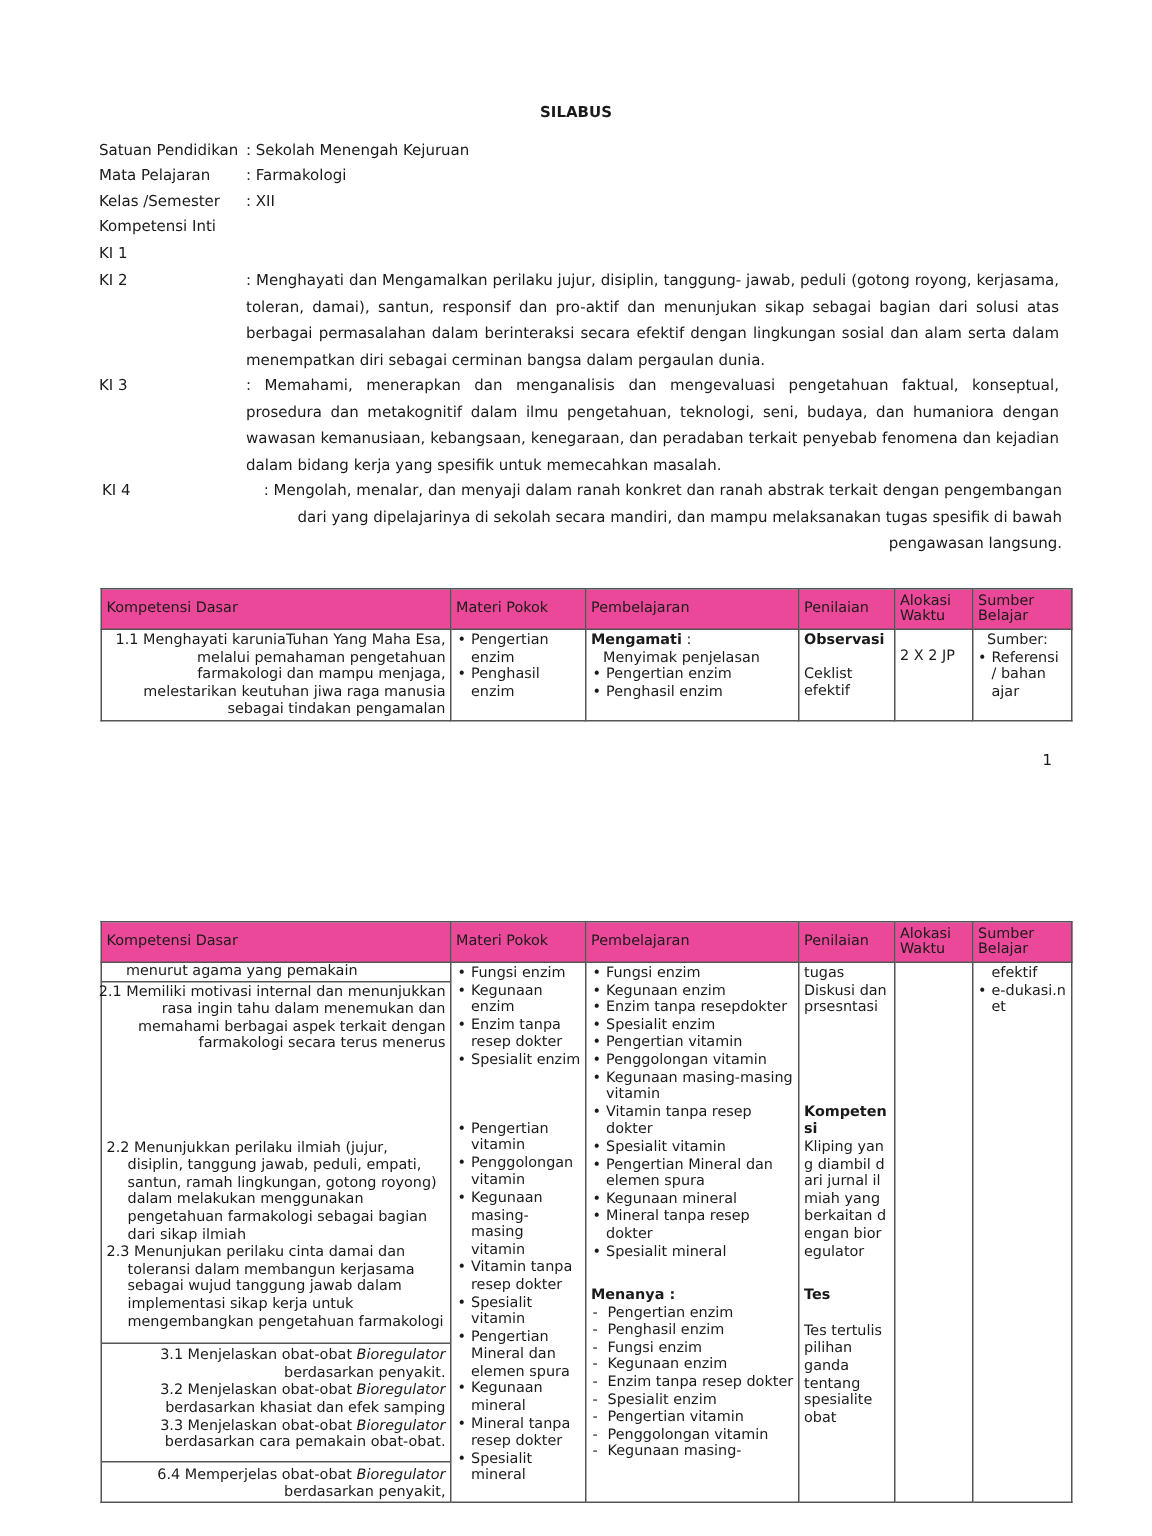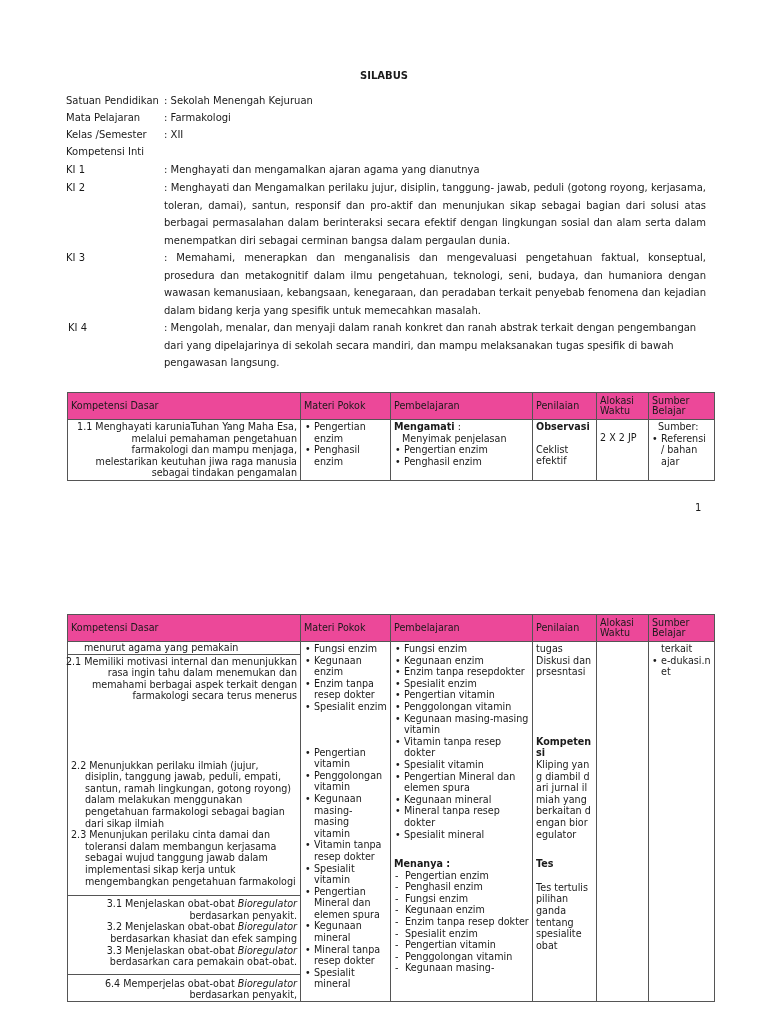--- a/index.html
+++ b/index.html
@@ -42,33 +42,32 @@
   </div>
   <div class="meta-row" style="top:128px">
     <span class="lbl">Kelas /Semester</span><span>: XII</span>
   </div>
   <div class="meta-row" style="top:145px">
     <span class="lbl">Kompetensi Inti</span><span></span>
   </div>
 
   <div class="ki" style="top:161px">
     <span class="lbl">KI 1</span>
-    <div class="txt">: Menghayati dan mengamalkan ajaran agama yang dianutnya</div>
   </div>
   <div class="ki" style="top:179px">
     <span class="lbl">KI 2</span>
     <div class="txt">: Menghayati dan Mengamalkan perilaku jujur, disiplin, tanggung- jawab, peduli (gotong royong, kerjasama, toleran, damai), santun, responsif dan pro-aktif dan menunjukan sikap sebagai bagian dari solusi atas berbagai permasalahan dalam berinteraksi secara efektif dengan lingkungan sosial dan alam serta dalam menempatkan diri sebagai cerminan bangsa dalam pergaulan dunia.</div>
   </div>
   <div class="ki" style="top:249px">
     <span class="lbl">KI 3</span>
     <div class="txt">: Memahami, menerapkan dan menganalisis dan mengevaluasi pengetahuan faktual, konseptual, prosedura dan metakognitif dalam ilmu pengetahuan, teknologi, seni, budaya, dan humaniora dengan wawasan kemanusiaan, kebangsaan, kenegaraan, dan peradaban terkait penyebab fenomena dan kejadian dalam bidang kerja yang spesifik untuk memecahkan masalah.</div>
   </div>
   <div class="ki" style="top:319px; left:68px">
     <span class="lbl">KI 4</span>
-    <div class="txt" style="margin-left:96px; text-align:left">: Mengolah, menalar, dan menyaji dalam ranah konkret dan ranah abstrak terkait dengan pengembangan dari yang dipelajarinya di sekolah secara mandiri, dan mampu melaksanakan tugas spesifik di bawah pengawasan langsung.</div>
+    <div class="txt" style="margin-left:96px; text-align:right">: Mengolah, menalar, dan menyaji dalam ranah konkret dan ranah abstrak terkait dengan pengembangan dari yang dipelajarinya di sekolah secara mandiri, dan mampu melaksanakan tugas spesifik di bawah pengawasan langsung.</div>
   </div>
 
   <table class="silabus" style="top:392px">
     <colgroup>
         <col style="width:233px">
         <col style="width:90px">
         <col style="width:142px">
         <col style="width:64px">
         <col style="width:52px">
         <col style="width:66px">
@@ -208,21 +207,21 @@
         <div style="height:58px"></div>
         <div class="bold" style="word-break:break-all">Kompetensi</div>
         <div style="word-break:break-all">Kliping yang diambil dari jurnal ilmiah yang berkaitan dengan bioregulator</div>
         <div style="height:18px"></div>
         <div class="bold">Tes</div>
         <div style="height:12px"></div>
         <div>Tes tertulis pilihan ganda tentang spesialite obat</div>
       </td>
       <td></td>
       <td>
-        <div style="padding-left:9px">terkait</div>
+        <div style="padding-left:9px">efektif</div>
         <ul class="b" style="padding-left:9px">
           <li style="word-break:break-all">e-dukasi.net</li>
         </ul>
       </td>
     </tr>
   </tbody>
     </table>
 </div>
 
 </body></html>

